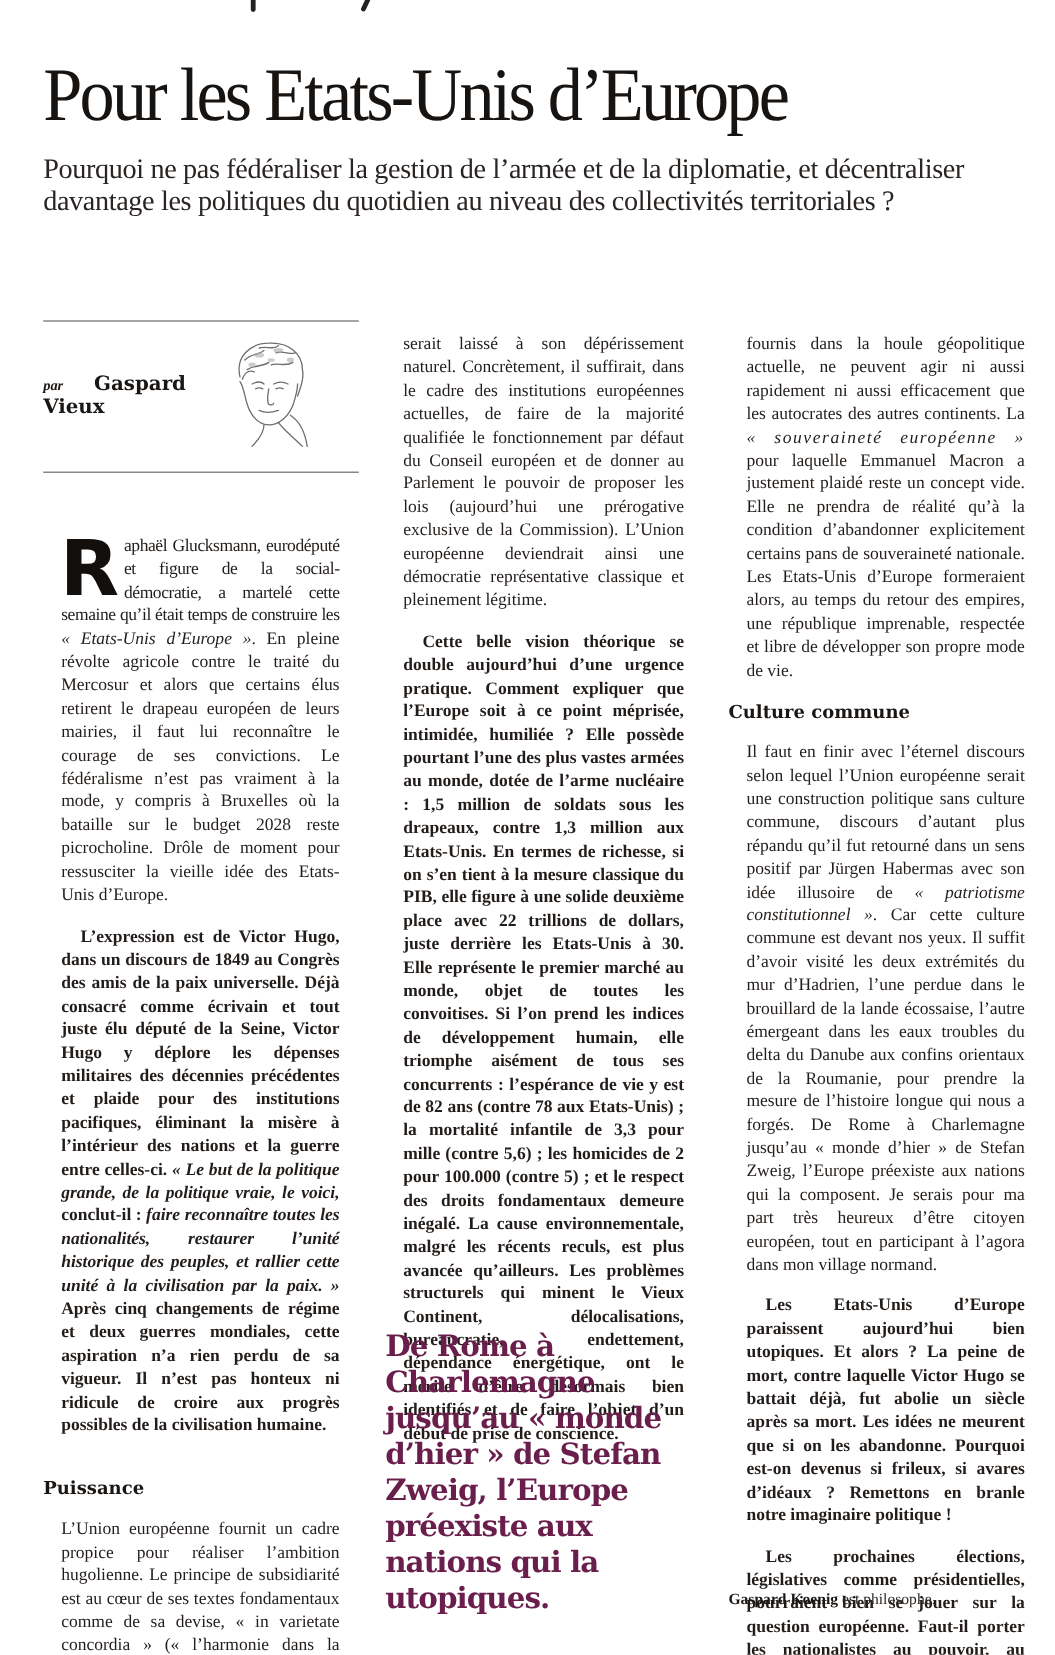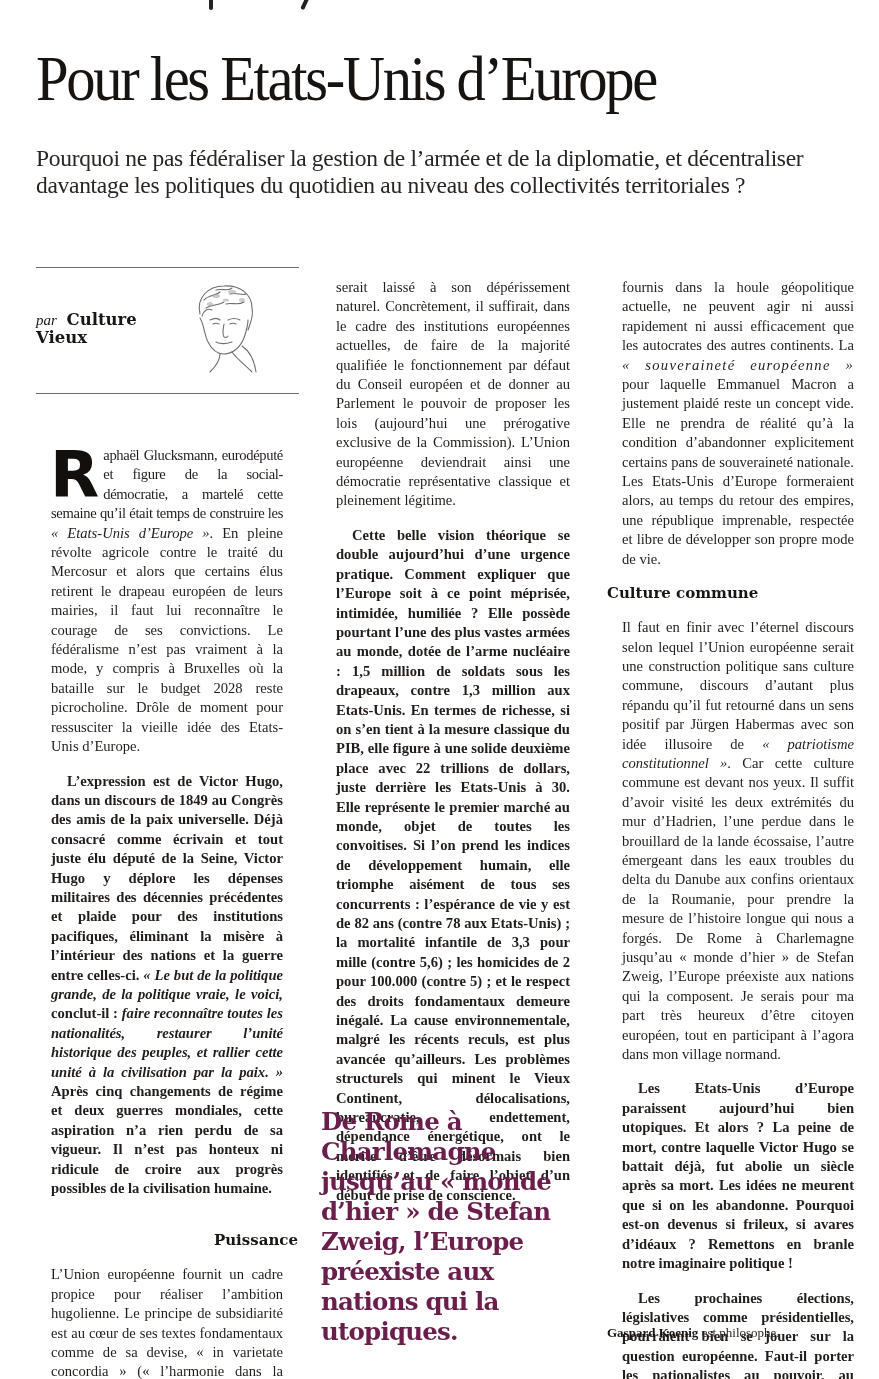--- a/index.html
+++ b/index.html
@@ -1,23 +1,23 @@
 <!DOCTYPE html>
 <html><head>
 <meta charset="utf-8">
 <style>
   html, body { margin: 0; padding: 0; background: #ffffff; }
   body { width: 879px; height: 1379px; position: relative; overflow: hidden; color: #1f1a17; }
   .cropmarks { position: absolute; top: 0; left: 0; width: 879px; height: 14px; }
   .cropmarks span { position: absolute; top: -4px; width: 4px; height: 14px; background: #222; border-radius: 2px; }
   .title { position: absolute; left: 36px; top: 48px; margin: 0; font-family: "Liberation Serif", "DejaVu Serif", serif; font-weight: normal; font-size: 63px; letter-spacing: -2.5px; line-height: 1; transform: scaleX(0.93); transform-origin: left top; white-space: nowrap; color: #171310; }
-  .lede { position: absolute; left: 36px; top: 145px; width: 800px; margin: 0; font-family: "Liberation Serif", "DejaVu Serif", serif; font-size: 23.5px; line-height: 27px; color: #2a2522; letter-spacing: -0.3px; }
+  .lede { position: absolute; left: 36px; top: 128px; width: 800px; margin: 0; font-family: "Liberation Serif", "DejaVu Serif", serif; font-size: 23.5px; line-height: 27px; color: #2a2522; letter-spacing: -0.3px; }
   .rule { position: absolute; height: 1px; background: #6b6b6b; }
   .byline { position: absolute; left: 36px; top: 311px; font-family: "DejaVu Serif", "Liberation Serif", serif; font-weight: bold; font-size: 16.5px; line-height: 18px; color: #1a1613; }
-  .byline .par { font-family: "Liberation Serif", serif; font-style: italic; font-weight: normal; font-size: 15px; margin-right: 4px; }
+  .byline .par { font-family: "Liberation Serif", serif; font-style: italic; font-weight: bold; font-size: 12px; margin-right: 20px; }
   .portrait { position: absolute; left: 186px; top: 280px; width: 80px; height: 96px; }
   .col { position: absolute; font-family: "Liberation Serif", "DejaVu Serif", serif; font-size: 14.6px; line-height: 19.4px; color: #221d1a; text-align: justify; hyphens: manual; }
   .col p { margin: 15px; }
   .col p.ind { text-indent: 16px; font-weight: bold; }
   .col1 { left: 36px; top: 431px; width: 262px; }
   .col2 { left: 321px; top: 263px; width: 264px; }
   .col3 { left: 607px; top: 263px; width: 262px; }
   .dropcap { float: left; font-family: "DejaVu Sans", sans-serif; font-weight: bold; font-size: 64px; line-height: 50px; height: 52px; margin: 4px 6px 0 -1px; color: #120f0d; letter-spacing: -2px; }
   .subhead { font-family: "DejaVu Serif", serif; font-weight: bold; font-size: 15px; line-height: 19px; margin: 0; color: #1a1613; text-align: left; }
   .pullquote { position: absolute; left: 321px; top: 1107px; width: 260px; margin: 0; font-family: "DejaVu Serif", serif; font-weight: bold; font-size: 24.5px; line-height: 30px; color: #6a1e4b; letter-spacing: -0.8px; }
@@ -36,21 +36,21 @@
 </div>
 
 <h1 class="title">Pour les Etats-Unis d’Europe</h1>
 
 <p class="lede">Pourquoi ne pas fédéraliser la gestion de l’armée et de la diplomatie, et décentraliser davantage les politiques du quotidien au niveau des collectivités territoriales ?</p>
 
 <div class="rule" style="left:36px; top:267px; width:263px;"></div>
 
 <div class="byline">
   <span class="par">par</span>
-  <span>Culture</span><br>
+  <span>Gaspard</span><br>
   <span>Vieux</span>
 </div>
 
 <svg class="portrait" viewBox="0 0 80 96">
   <g fill="none" stroke="#6f6f6f" stroke-width="1.1" stroke-linecap="round">
     <path d="M14 34 C10 18 22 6 38 6 C54 5 66 14 66 28 C68 36 64 44 62 50"></path>
     <path d="M18 20 C24 14 30 16 34 12 M30 10 C36 8 42 12 46 8 M44 14 C50 12 56 16 60 14 M20 28 C26 24 32 26 38 22 M40 24 C46 22 52 26 58 22"></path>
     <path d="M16 36 C18 30 22 28 26 30 M14 38 C18 44 18 54 22 62 C26 70 32 74 38 74 C46 74 54 68 58 58 C60 52 62 46 62 40"></path>
     <path d="M24 40 C28 38 32 38 34 40 M42 40 C46 38 50 38 54 40"></path>
     <path d="M27 44 C29 43 31 43 33 44 M44 44 C46 43 48 43 50 44"></path>
@@ -67,21 +67,21 @@
   </g>
 </svg>
 
 <div class="rule" style="left:36px; top:393px; width:263px;"></div>
 
 <div class="col col1">
   <p>
     <span class="dropcap">R</span><span class="tight">aphaël Glucksmann, eurodéputé et figure de la social-démocratie, a martelé cette semaine qu’il était temps de construire les </span><em>« Etats-Unis d’Europe »</em><span>. En pleine révolte agricole contre le traité du Mercosur et alors que certains élus retirent le drapeau européen de leurs mairies, il faut lui reconnaître le courage de ses convictions. Le fédéralisme n’est pas vraiment à la mode, y compris à Bruxelles où la bataille sur le budget 2028 reste picrocholine. Drôle de moment pour ressusciter la vieille idée des Etats-Unis d’Europe.</span>
   </p>
   <p class="ind"><span>L’expression est de Victor Hugo, dans un discours de 1849 au Congrès des amis de la paix universelle. Déjà consacré comme écrivain et tout juste élu député de la Seine, Victor Hugo y déplore les dépenses militaires des décennies précédentes et plaide pour des institutions pacifiques, éliminant la misère à l’intérieur des nations et la guerre entre celles-ci. </span><em>« Le but de la politique grande, de la politique vraie, le voici,</em><span> conclut-il : </span><em>faire reconnaître toutes les nationalités, restaurer l’unité historique des peuples, et rallier cette unité à la civilisation par la paix. »</em><span> Après cinq changements de régime et deux guerres mondiales, cette aspiration n’a rien perdu de sa vigueur. Il n’est pas honteux ni ridicule de croire aux progrès possibles de la civilisation humaine.</span></p>
-  <h3 class="subhead" style="margin-top:33px;text-align:right;">Puissance</h3>
+  <h3 class="subhead" style="margin-top:33px;">Puissance</h3>
   <p>L’Union européenne fournit un cadre propice pour réaliser l’ambition hugolienne. Le principe de subsidiarité est au cœur de ses textes fondamentaux comme de sa devise, « in varietate concordia » (« l’harmonie dans la diversité »). Il permettrait d’effectuer un saut fédéral sur les aspects les plus régaliens (dont l’armée et la diplomatie) tout en décentralisant encore davantage, au niveau des régions et des collectivités territoriales, les politiques publiques les plus proches de notre quotidien. Entre les deux, l’Etat-nation, cet ensemble bancal, trop vaste pour la fraternité et trop petit pour l’universalité,</p>
 </div>
 
 <div class="col col2">
   <p>serait laissé à son dépérissement naturel. Concrètement, il suffirait, dans le cadre des institutions européennes actuelles, de faire de la majorité qualifiée le fonctionnement par défaut du Conseil européen et de donner au Parlement le pouvoir de proposer les lois (aujourd’hui une prérogative exclusive de la Commission). L’Union européenne deviendrait ainsi une démocratie représentative classique et pleinement légitime.</p>
   <p class="ind">Cette belle vision théorique se double aujourd’hui d’une urgence pratique. Comment expliquer que l’Europe soit à ce point méprisée, intimidée, humiliée ? Elle possède pourtant l’une des plus vastes armées au monde, dotée de l’arme nucléaire : 1,5 million de soldats sous les drapeaux, contre 1,3 million aux Etats-Unis. En termes de richesse, si on s’en tient à la mesure classique du PIB, elle figure à une solide deuxième place avec 22 trillions de dollars, juste derrière les Etats-Unis à 30. Elle représente le premier marché au monde, objet de toutes les convoitises. Si l’on prend les indices de développement humain, elle triomphe aisément de tous ses concurrents : l’espérance de vie y est de 82 ans (contre 78 aux Etats-Unis) ; la mortalité infantile de 3,3 pour mille (contre 5,6) ; les homicides de 2 pour 100.000 (contre 5) ; et le respect des droits fondamentaux demeure inégalé. La cause environnementale, malgré les récents reculs, est plus avancée qu’ailleurs. Les problèmes structurels qui minent le Vieux Continent, délocalisations, bureaucratie, endettement, dépendance énergétique, ont le mérite d’être désormais bien identifiés et de faire l’objet d’un début de prise de conscience.</p>
 </div>
 
 <p class="pullquote">De Rome à Charlemagne jusqu’au « monde d’hier » de Stefan Zweig, l’Europe préexiste aux nations qui la utopiques.</p>
 

